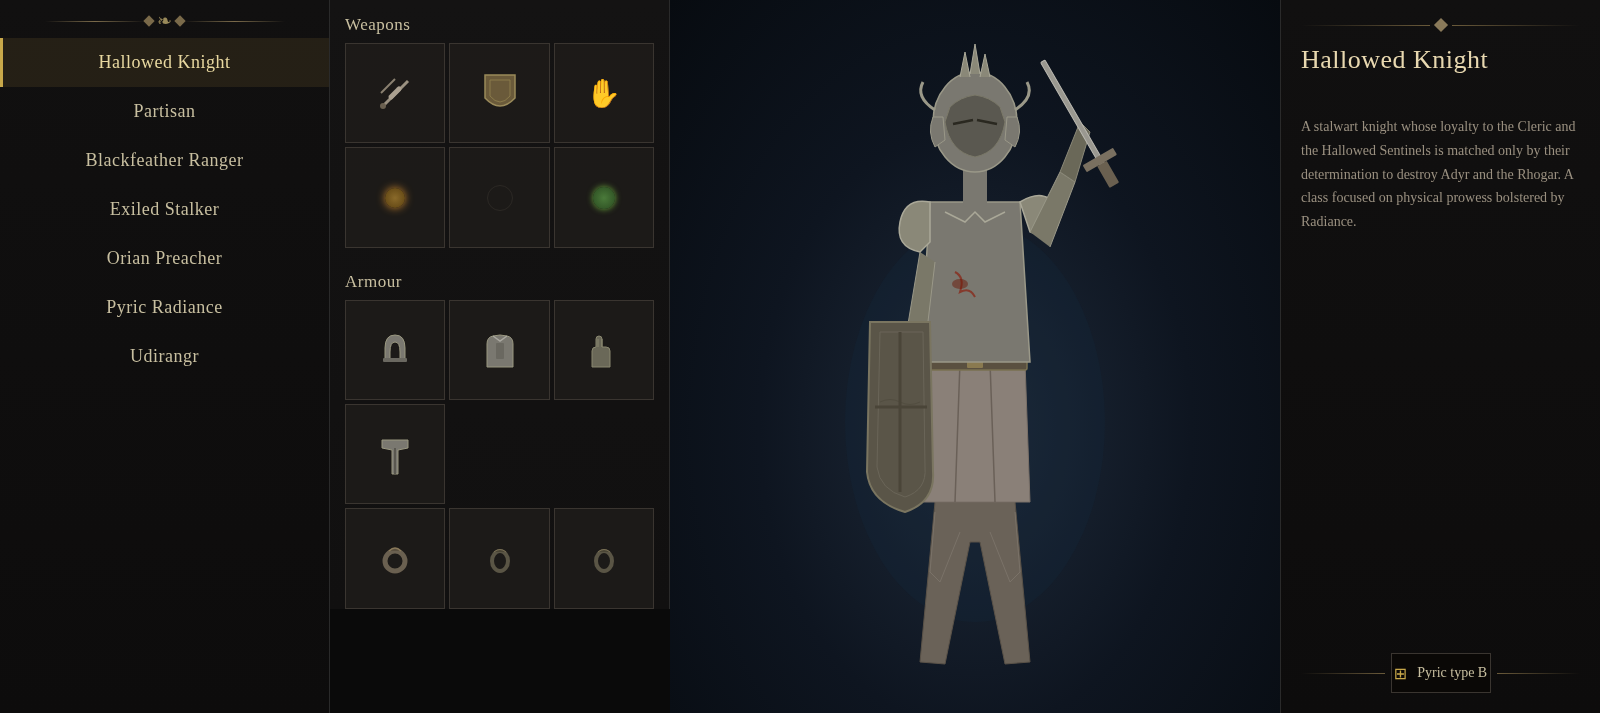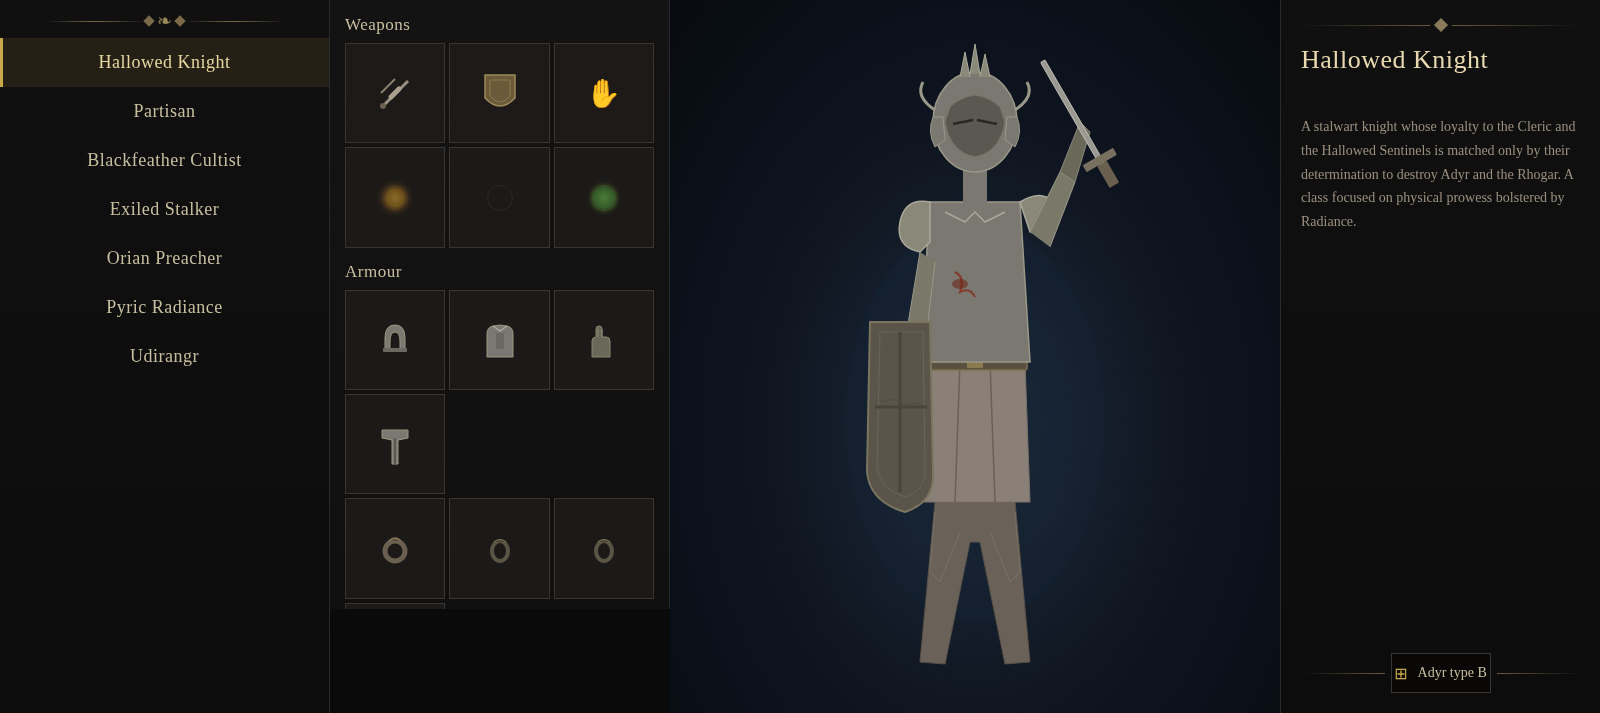--- a/index.html
+++ b/index.html
@@ -72,21 +72,21 @@
     .middle-panel {
       width: 340px;
       min-width: 340px;
       height: 609px;
       background: linear-gradient(180deg, #141313 0%, #111010 100%);
       padding: 15px;
       border-right: 1px solid #2a2a2a;
       overflow-y: auto;
       display: flex;
       flex-direction: column;
-      gap: 10px;
+      gap: 20px;
     }
 
     .section-title {
       color: #c8bfa0;
       font-size: 17px;
       font-weight: normal;
       margin-bottom: 8px;
       letter-spacing: 0.5px;
     }
 
@@ -278,21 +278,21 @@
 
   <div class="sidebar-class-list">
 
   <div class="sidebar-class-item active">
         <div class="sidebar-class-name">Hallowed Knight</div>
       </div>
       <div class="sidebar-class-item">
         <div class="sidebar-class-name">Partisan</div>
       </div>
       <div class="sidebar-class-item">
-        <div class="sidebar-class-name">Blackfeather Cultist</div>
+        <div class="sidebar-class-name">Blackfeather Ranger</div>
       </div>
       <div class="sidebar-class-item">
         <div class="sidebar-class-name">Exiled Stalker</div>
       </div>
       <div class="sidebar-class-item">
         <div class="sidebar-class-name">Orian Preacher</div>
       </div>
       <div class="sidebar-class-item">
         <div class="sidebar-class-name">Pyric Radiance</div>
       </div>
@@ -502,18 +502,18 @@
   </div>
 
   <div class="char-class-title">Hallowed Knight</div>
   <div class="char-description">A stalwart knight whose loyalty to the Cleric and the Hallowed Sentinels is matched only by their determination to destroy Adyr and the Rhogar. A class focused on physical prowess bolstered by Radiance.</div>
 
   <div style="margin-top: auto; position: relative;">
     <div style="display:flex; align-items:center; justify-content:center; gap:6px; width:100%;">
       <div style="flex:1; height:1px; background: linear-gradient(90deg, transparent, #6a5a3a);"></div>
       <div style="width:100px; height:40px; background:rgba(10,8,6,0.9); border:1px solid #3a3530; display:flex; align-items:center; justify-content:center; gap:10px;">
         <span style="color:#c8a84a; font-size:16px;">⊞</span>
-        <span style="color:#c8bfa0; font-size:14px;">Adyr type B</span>
+        <span style="color:#c8bfa0; font-size:14px;">Pyric type B</span>
       </div>
       <div style="flex:1; height:1px; background: linear-gradient(90deg, #6a5a3a, transparent);"></div>
     </div>
   </div>
 </div>
 
 </body></html>

